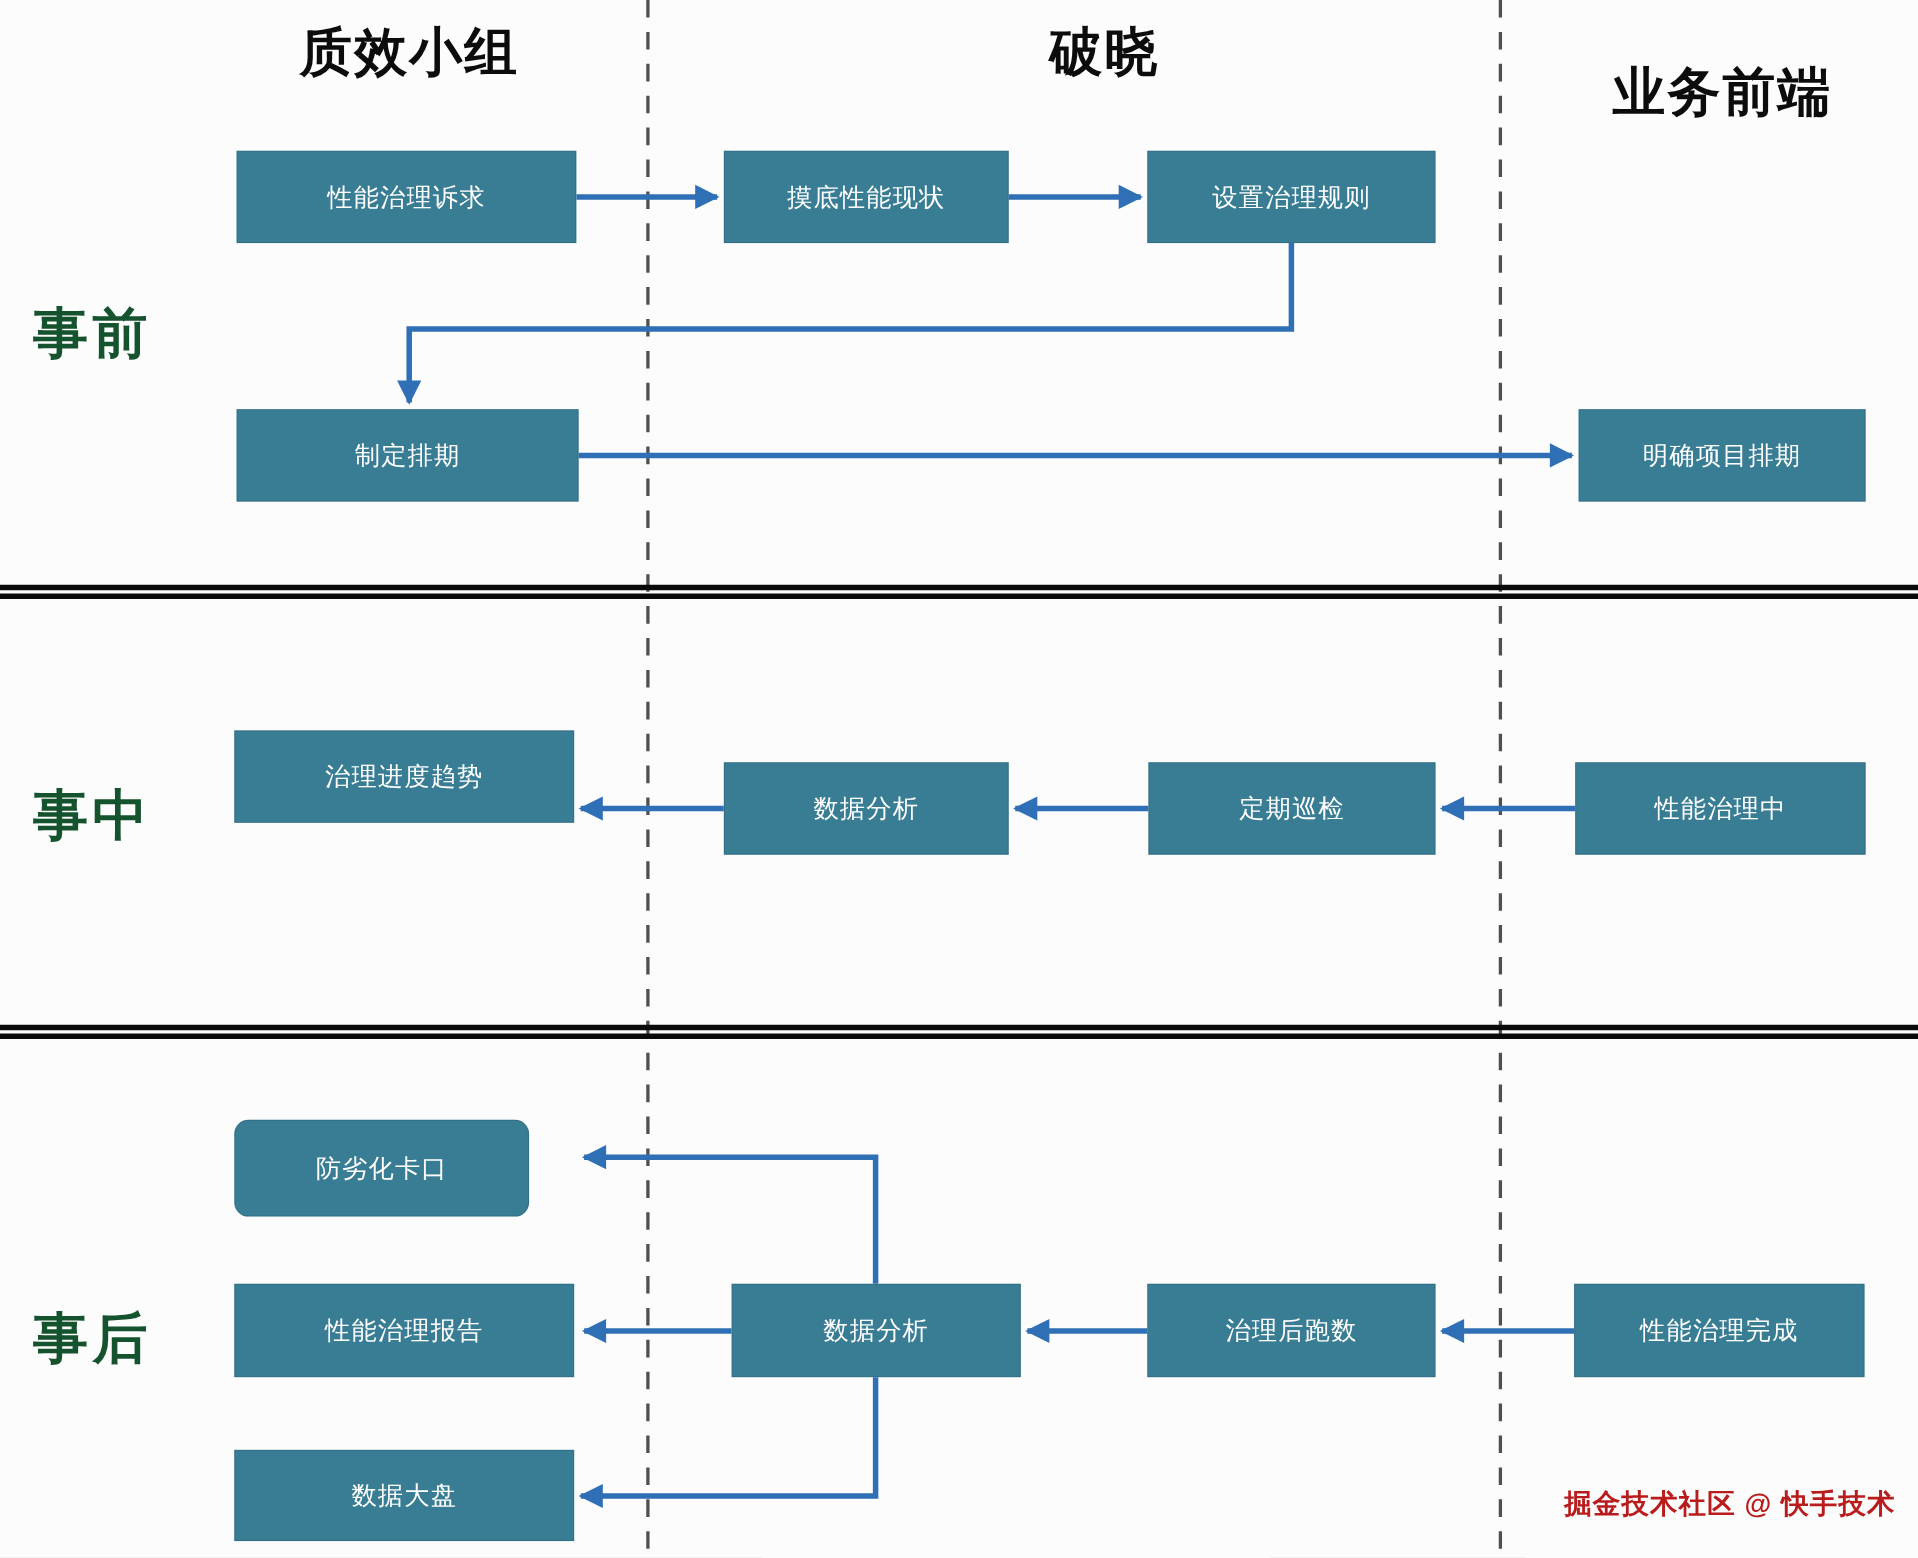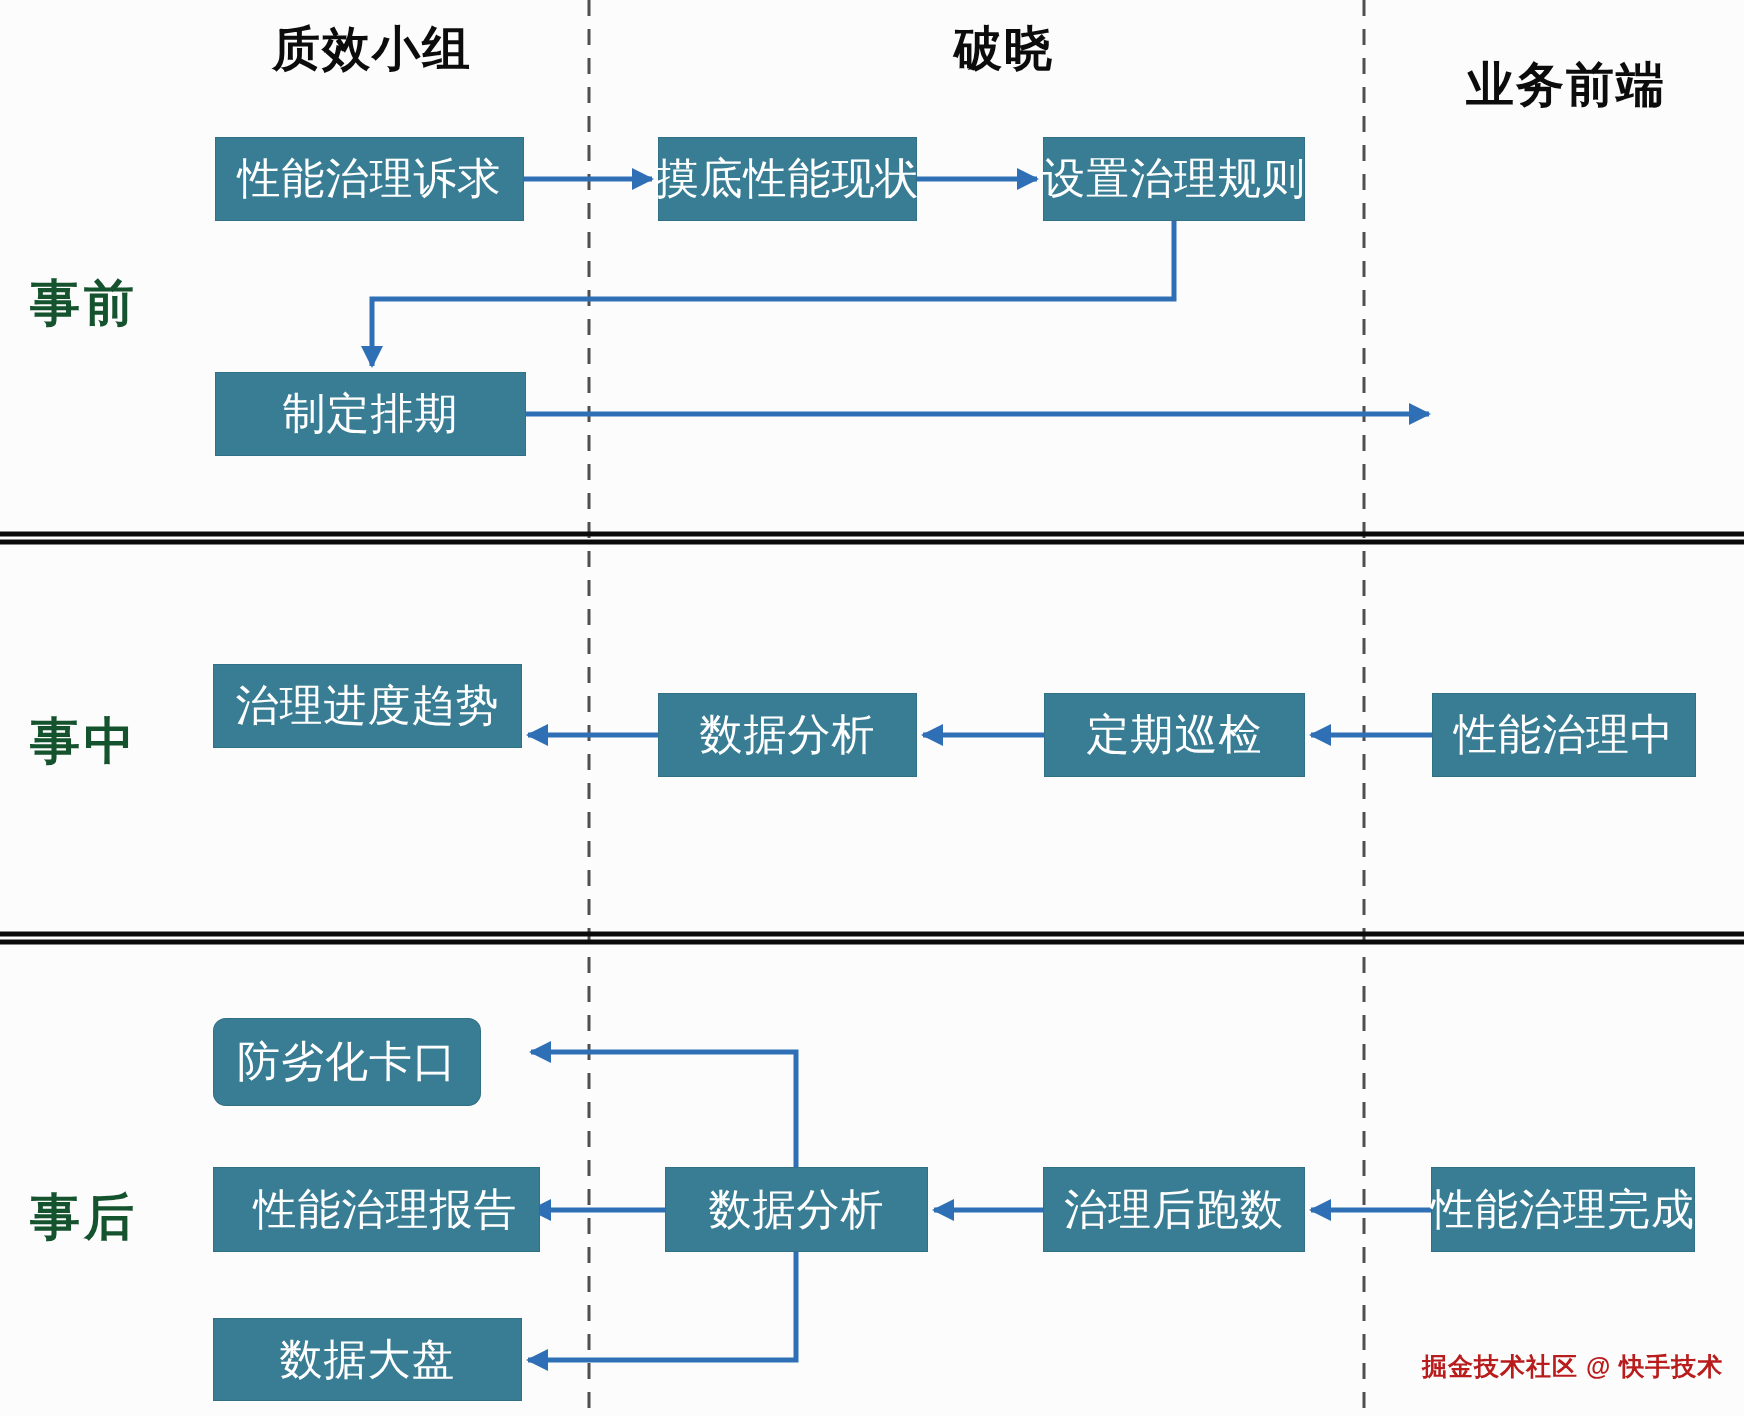--- a/index.html
+++ b/index.html
@@ -26,38 +26,38 @@
     letter-spacing:4px;white-space:nowrap;
   }
   .rl1{top:270px;}
   .rl2{top:708px;}
   .rl3{top:1184px;}
   .node{
     position:absolute;
     background:#387d94;
     color:#ffffff;
     display:flex;align-items:center;justify-content:center;
-    font-size:43px;letter-spacing:1px;
+    font-size:23px;letter-spacing:1px;
     white-space:nowrap;
     box-shadow:0 0 0 1px rgba(40,90,105,.35) inset;
   }
   
   .n0{left:215px;top:137px;width:309px;height:84px;}
   .n1{left:658px;top:137px;width:259px;height:84px;}
   .n2{left:1043px;top:137px;width:262px;height:84px;}
   .n3{left:215px;top:372px;width:311px;height:84px;}
   .n4{left:1435px;top:372px;width:261px;height:84px;}
   
   .n5{left:213px;top:664px;width:309px;height:84px;}
   .n6{left:658px;top:693px;width:259px;height:84px;}
   .n7{left:1044px;top:693px;width:261px;height:84px;}
   .n8{left:1432px;top:693px;width:264px;height:84px;}
   
   .n9{left:213px;top:1018px;width:268px;height:88px;border-radius:13px;}
-  .n10{left:213px;top:1167px;width:309px;height:85px;padding-left:18px;}
+  .n10{left:213px;top:1167px;width:309px;height:85px;}
   .n11{left:213px;top:1318px;width:309px;height:83px;}
   .n12{left:665px;top:1167px;width:263px;height:85px;}
   .n13{left:1043px;top:1167px;width:262px;height:85px;}
   .n14{left:1431px;top:1167px;width:264px;height:85px;}
   .watermark{
     position:absolute;left:1422px;top:1350px;
     font-size:25px;font-weight:bold;color:#b91c1c;
     white-space:nowrap;letter-spacing:1px;
   }
 </style>
@@ -108,20 +108,21 @@
   <div class="col-header ch3">业务前端</div>
 
   <div class="row-label rl1">事前</div>
   <div class="row-label rl2">事中</div>
   <div class="row-label rl3">事后</div>
 
   <div class="node n0">性能治理诉求</div>
   <div class="node n1">摸底性能现状</div>
   <div class="node n2">设置治理规则</div>
   <div class="node n3">制定排期</div>
+  <div class="node n4">明确项目排期</div>
 
   <div class="node n5">治理进度趋势</div>
   <div class="node n6">数据分析</div>
   <div class="node n7">定期巡检</div>
   <div class="node n8">性能治理中</div>
 
   <div class="node n9">防劣化卡口</div>
   <div class="node n10">性能治理报告</div>
   <div class="node n11">数据大盘</div>
   <div class="node n12">数据分析</div>

